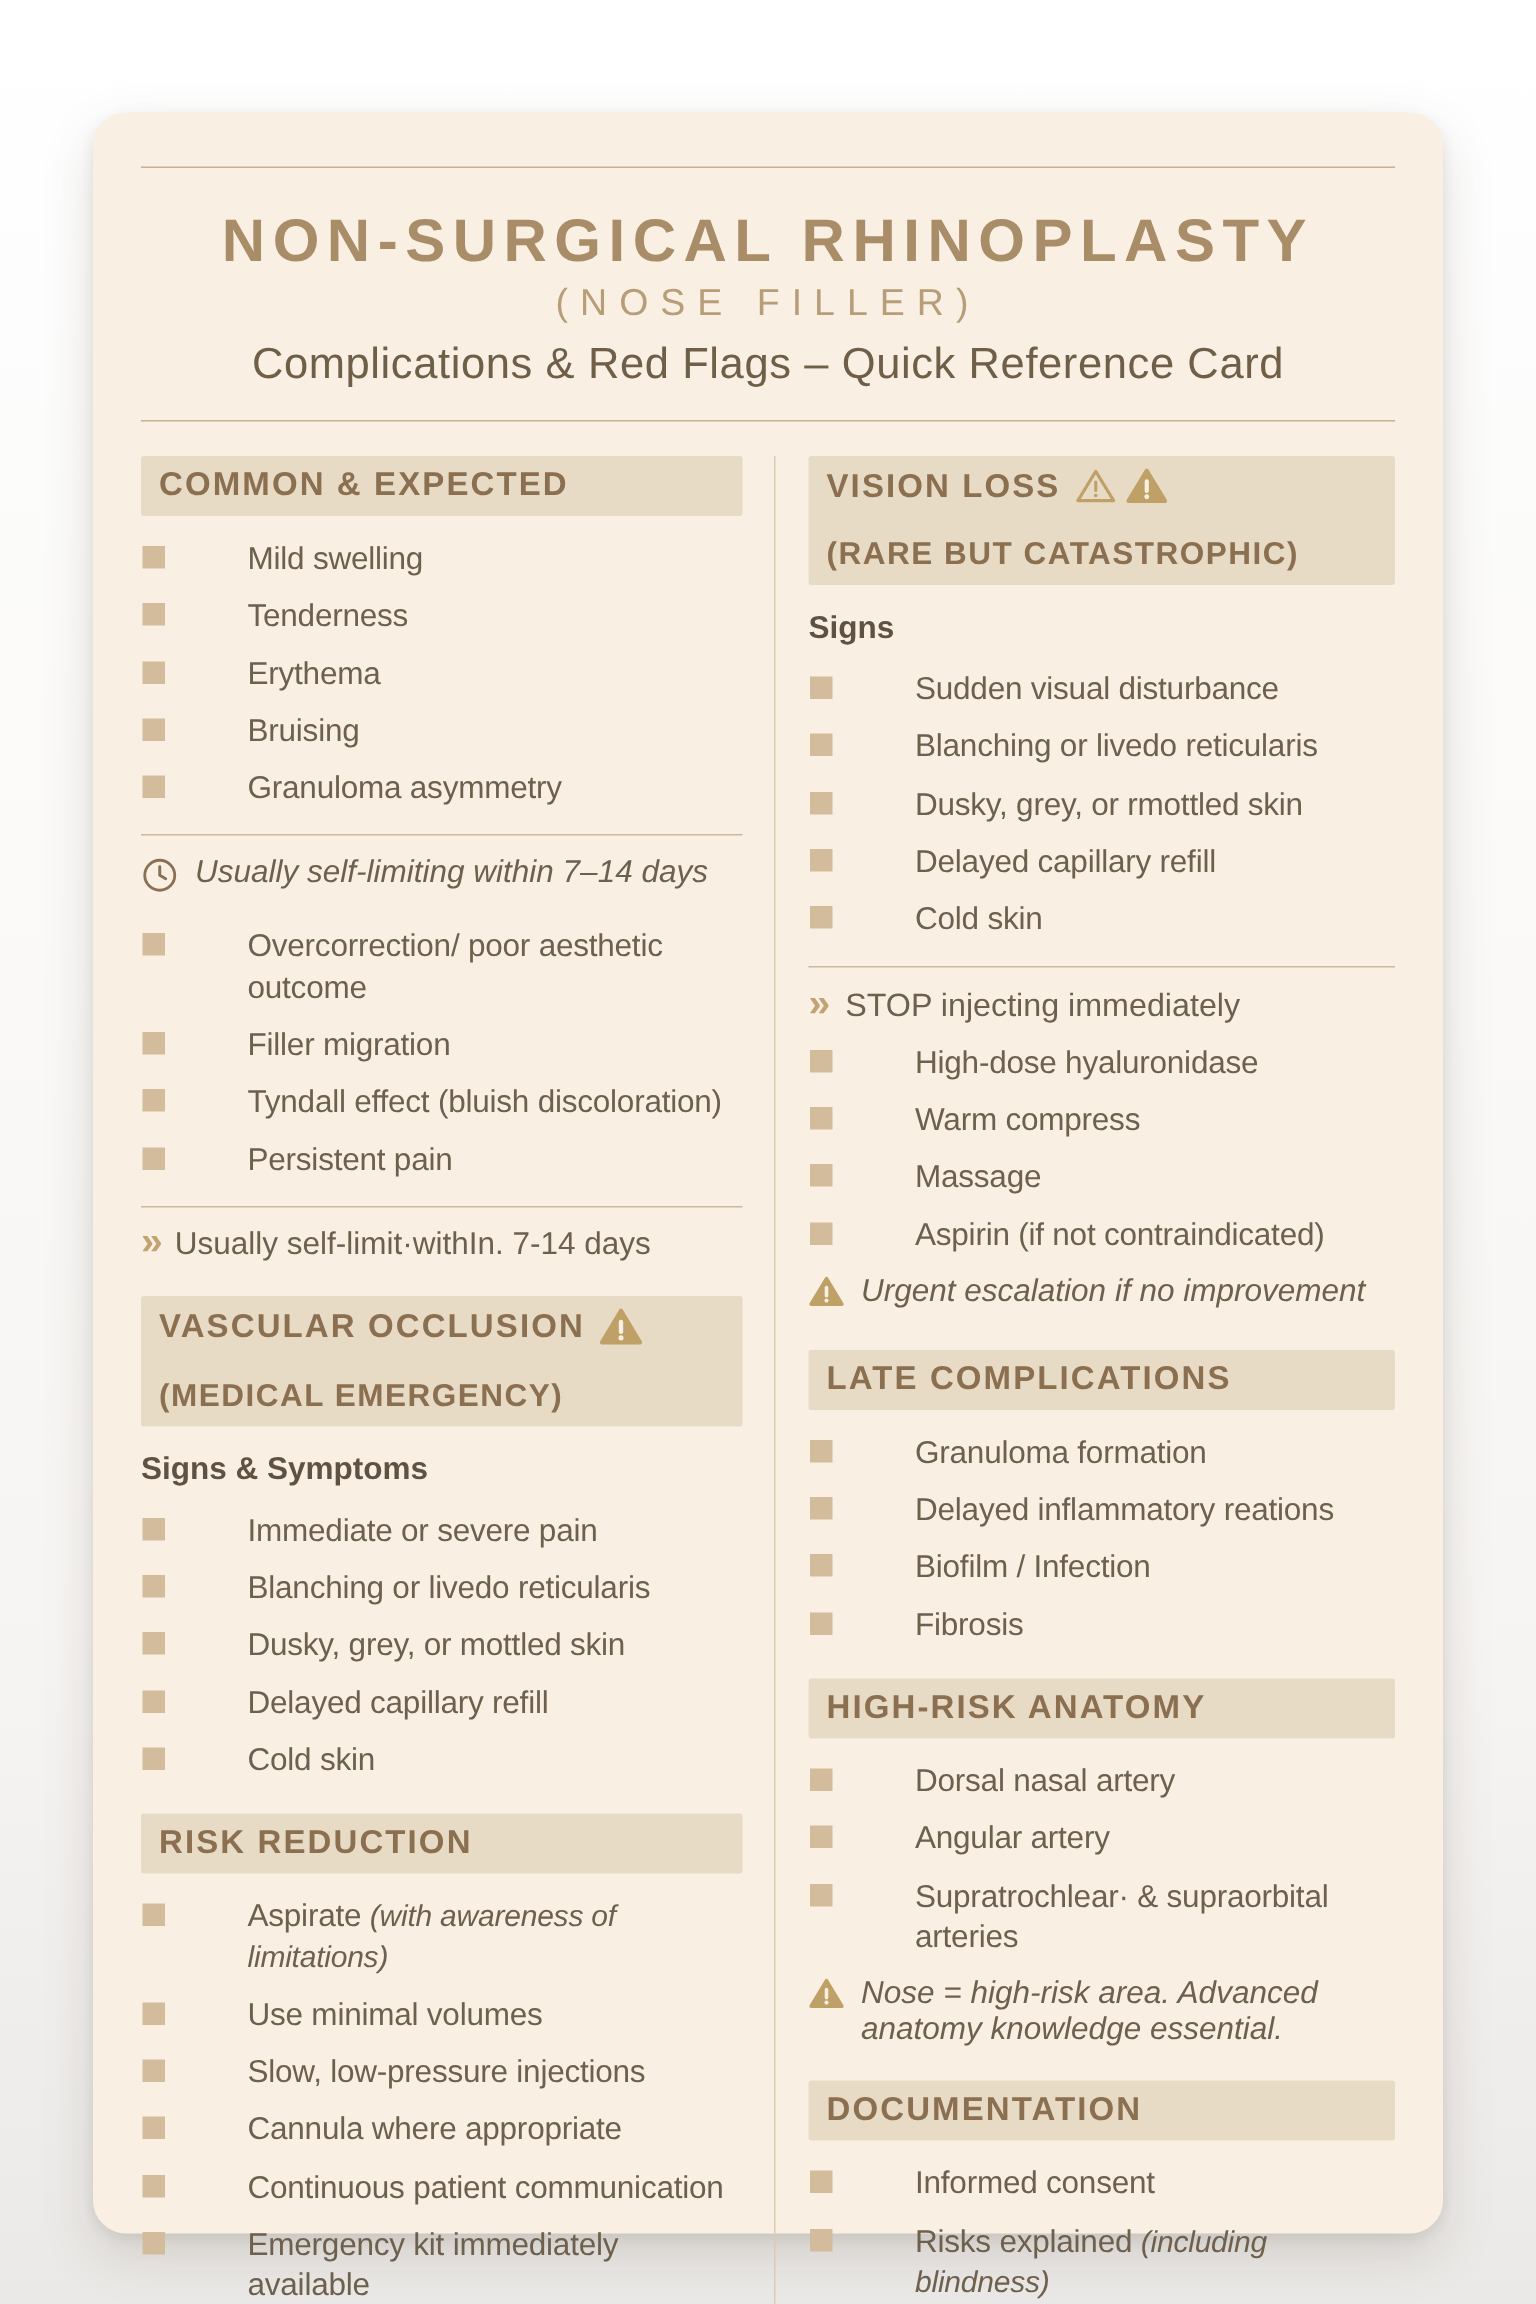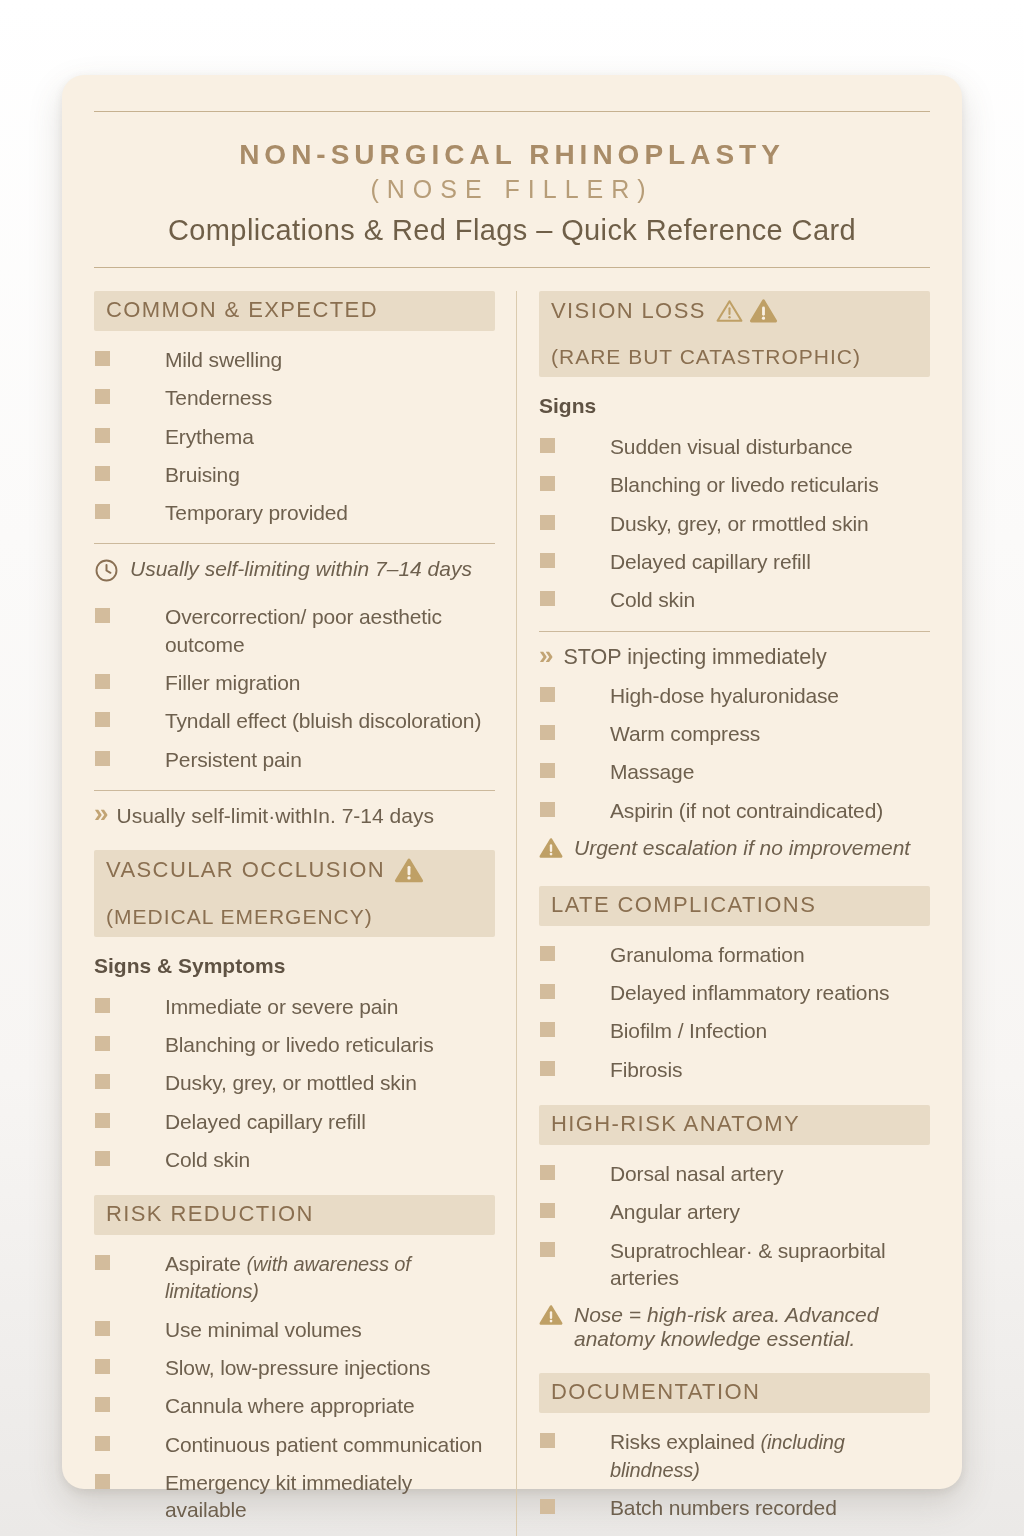--- a/index.html
+++ b/index.html
@@ -31,41 +31,41 @@
     width: 900px; height: 1414px;
     background: var(--card-bg);
     border-radius: 22px;
     box-shadow: 0 14px 34px rgba(90,75,60,.18), 0 3px 8px rgba(90,75,60,.10);
     padding: 0 32px;
   }
   
   .card-header { text-align: center; padding-top: 36px; }
   .rule { height: 1px; background: var(--line); }
   .title {
-    margin: 27px 0 4px; font-size: 28px; font-weight: 600;
+    margin: 27px 0 4px; font-size: 40px; font-weight: 600;
     letter-spacing: 5px; color: var(--title);
   }
   .subtitle {
     margin: 4px 0 10px; font-size: 25px; font-weight: 400;
     letter-spacing: 8px; color: var(--subtitle2);
   }
   .tagline {
     margin: 6px 0 20px; font-size: 29px; font-weight: 400;
     letter-spacing: .4px; color: var(--tagline);
   }
   
   .cols { display: flex; margin-top: 23px; }
   .col-left { width: 422px; padding-right: 21px; }
   .vrule { width: 1px; background: #dbcbaf; }
   .col-right { flex: 1; padding-left: 22px; }
   section + section .bar { margin-top: 22px; }
   .bar {
     background: var(--bar-bg); border-radius: 2px;
     padding: 6px 12px 8px; color: var(--heading);
-    font-weight: 400; font-size: 22px; letter-spacing: 1.4px;
+    font-weight: 700; font-size: 22px; letter-spacing: 1.4px;
   }
   .bar-line1 { display: flex; align-items: center; gap: 9px; }
   .bar-sub { margin-top: 21px; font-size: 21px; letter-spacing: 1px; }
   .w-icon, .w-icon svg { display: inline-block; vertical-align: middle; }
   .items { list-style: none; margin: 15px 0 0; padding: 0; }
   .item {
     display: flex; align-items: flex-start;
     margin-bottom: 11px; font-size: 21px; line-height: 1.3;
     color: var(--body); letter-spacing: -0.15px; gap: 41px;
   }
@@ -126,21 +126,21 @@
             <li class="item">
               <span class="bullet"></span>
               <span class="txt">Erythema</span>
             </li>
             <li class="item">
               <span class="bullet"></span>
               <span class="txt">Bruising</span>
             </li>
             <li class="item">
               <span class="bullet"></span>
-              <span class="txt">Temporary provided</span>
+              <span class="txt">Granuloma asymmetry</span>
             </li>
           </ul>
         <div class="hr"></div>
         <div class="note">
           <span class="icon">
             <svg width="25" height="25" viewBox="0 0 24 24">
                 <circle cx="12" cy="12" r="9.6" fill="none" stroke="#8a7054" stroke-width="1.8"></circle>
                 <path d="M12 6.6 V12 L15.8 14.2" fill="none" stroke="#8a7054" stroke-width="1.9" stroke-linecap="round"></path>
               </svg>
           </span>
@@ -387,20 +387,24 @@
         </div>
       </section>
 
       <section>
         <div class="bar">
           <span>DOCUMENTATION</span>
         </div>
         <ul class="items">
             <li class="item">
               <span class="bullet"></span>
+              <span class="txt">Informed consent</span>
+            </li>
+            <li class="item">
+              <span class="bullet"></span>
               <span class="txt">Risks explained <em>(including blindness)</em></span>
             </li>
             <li class="item">
               <span class="bullet"></span>
               <span class="txt">Batch numbers recorded</span>
             </li>
             <li class="item">
               <span class="bullet"></span>
               <span class="txt">Aftercare provided</span>
             </li>

